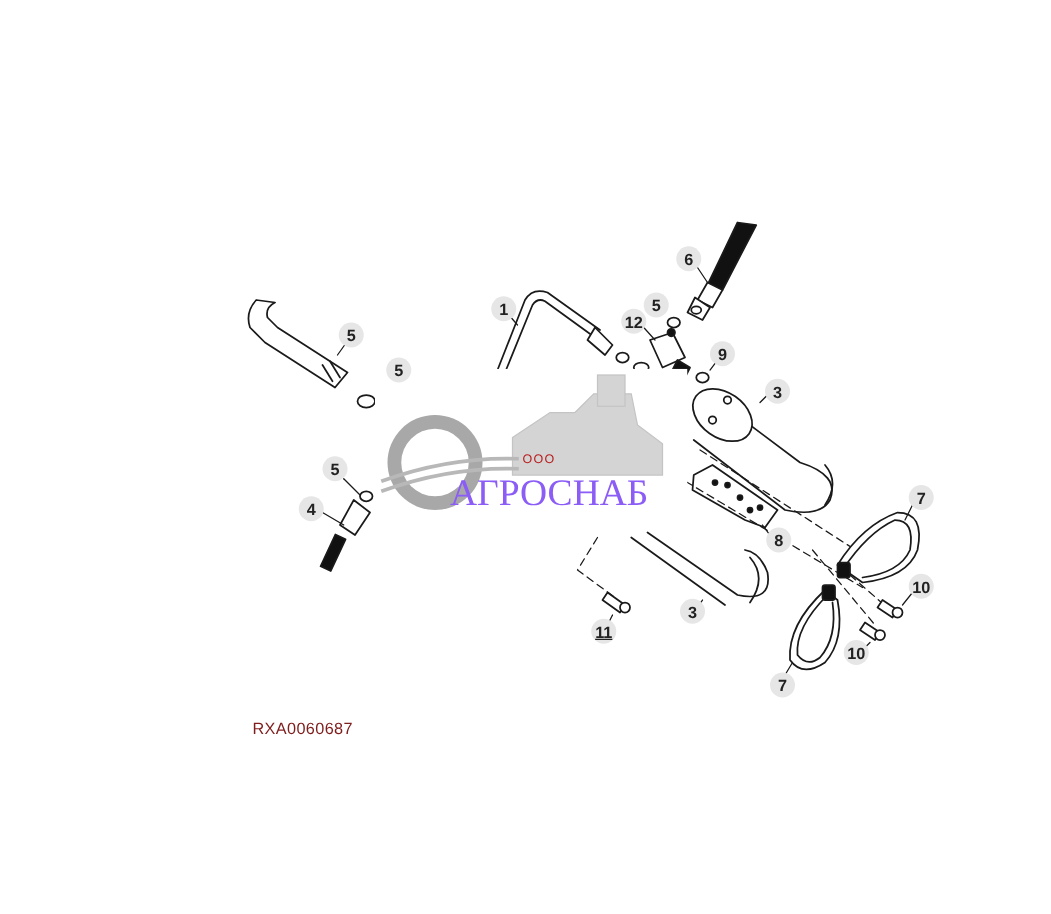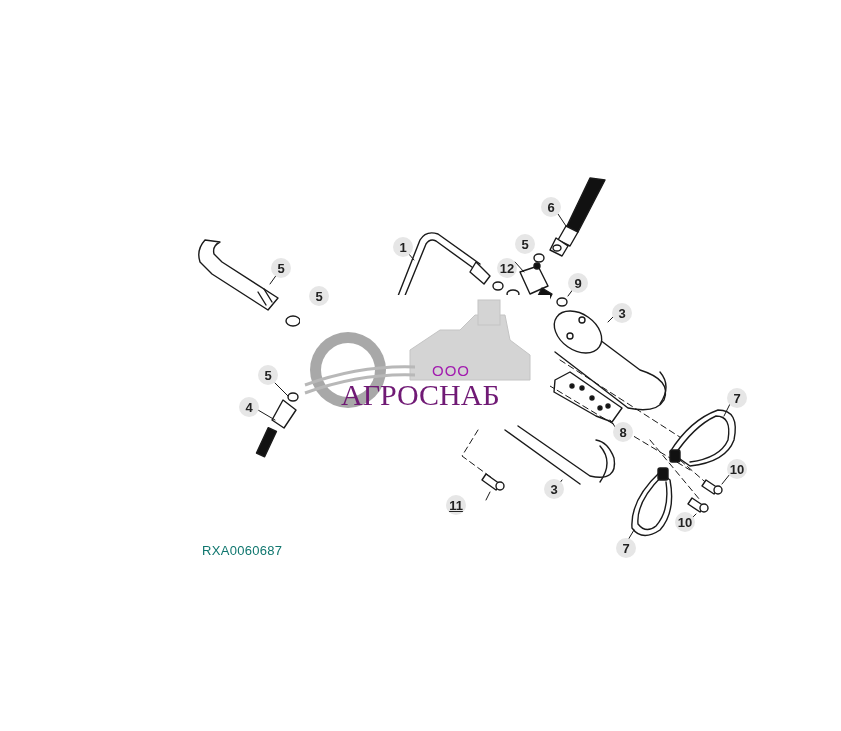--- a/index.html
+++ b/index.html
@@ -1,22 +1,22 @@
 <!DOCTYPE html>
 <html><head>
 <meta charset="utf-8">
 <style>
   html, body { margin:0; padding:0; background:#ffffff; }
   body { width:841px; height:731px; position:relative; overflow:hidden; font-family:"Liberation Sans", sans-serif; }
   #diagram { position:absolute; left:0; top:0; width:841px; height:731px; }
   .callout { position:absolute; width:20px; height:20px; border-radius:50%; background:#e6e6e6; font-size:13px; font-weight:bold; color:#222; display:flex; align-items:center; justify-content:center; }
-  .figure-code { position:absolute; left:202px; top:543px; font-size:13px; color:#0f766e; letter-spacing:0.3px; }
+  .figure-code { position:absolute; left:202px; top:575px; font-size:13px; color:#7f1d1d; letter-spacing:0.3px; }
   .watermark { position:absolute; left:300px; top:295px; width:250px; height:130px; }
-  .wm-ooo { position:absolute; left:418px; top:362px; font-size:15px; color:#a21caf; letter-spacing:1px; font-family:"Liberation Sans", sans-serif;margin-left:14px; }
-  .wm-name { position:absolute; left:341px; top:378px; font-size:30px; color:#701a75; font-family:"Liberation Serif", serif; letter-spacing:0px; }
+  .wm-ooo { position:absolute; left:418px; top:362px; font-size:10px; color:#b91c1c; letter-spacing:1px; font-family:"Liberation Sans", sans-serif; }
+  .wm-name { position:absolute; left:360px; top:378px; font-size:30px; color:#8b5cf6; font-family:"Liberation Serif", serif; letter-spacing:0px; }
 </style>
 </head>
 <body>
 
 <svg id="diagram" viewBox="0 0 841 731" xmlns="http://www.w3.org/2000/svg">
   <g fill="none" stroke="#1a1a1a" stroke-width="1.4" stroke-linecap="round" stroke-linejoin="round">
 
     <g>
       <path d="M205 240 Q196 250 200 262 L212 274 L268 310 L278 298 L222 262 L214 254 Q212 246 220 242 Z" fill="#fff"></path>
       <path d="M258 292 L266 305"></path>
@@ -151,19 +151,19 @@
     <div class="callout" style="left: 239px; top: 397px;">4</div>
     <div class="callout" style="left: 258px; top: 365px;">5</div>
     <div class="callout" style="left: 515px; top: 234px;">5</div>
     <div class="callout" style="left: 309px; top: 286px;">5</div>
     <div class="callout" style="left: 541px; top: 197px;">6</div>
     <div class="callout" style="left: 727px; top: 388px;">7</div>
     <div class="callout" style="left: 616px; top: 538px;">7</div>
     <div class="callout" style="left: 613px; top: 422px;">8</div>
     <div class="callout" style="left: 727px; top: 459px;">10</div>
     <div class="callout" style="left: 675px; top: 512px;">10</div>
-    <div class="callout" style="left: 446px; top: 495px; text-decoration: underline;">11</div>
-    <div class="callout" style="left: 497px; top: 247px; margin-top: 11px;">12</div>
+    <div class="callout" style="left: 473px; top: 495px; text-decoration: underline;">11</div>
+    <div class="callout" style="left: 497px; top: 247px;">12</div>
     <div class="callout" style="left: 568px; top: 273px;">9</div>
     <div class="callout" style="left: 271px; top: 258px;">5</div>
   </div>
 
 <div class="figure-code">RXA0060687</div>
 
 </body></html>

